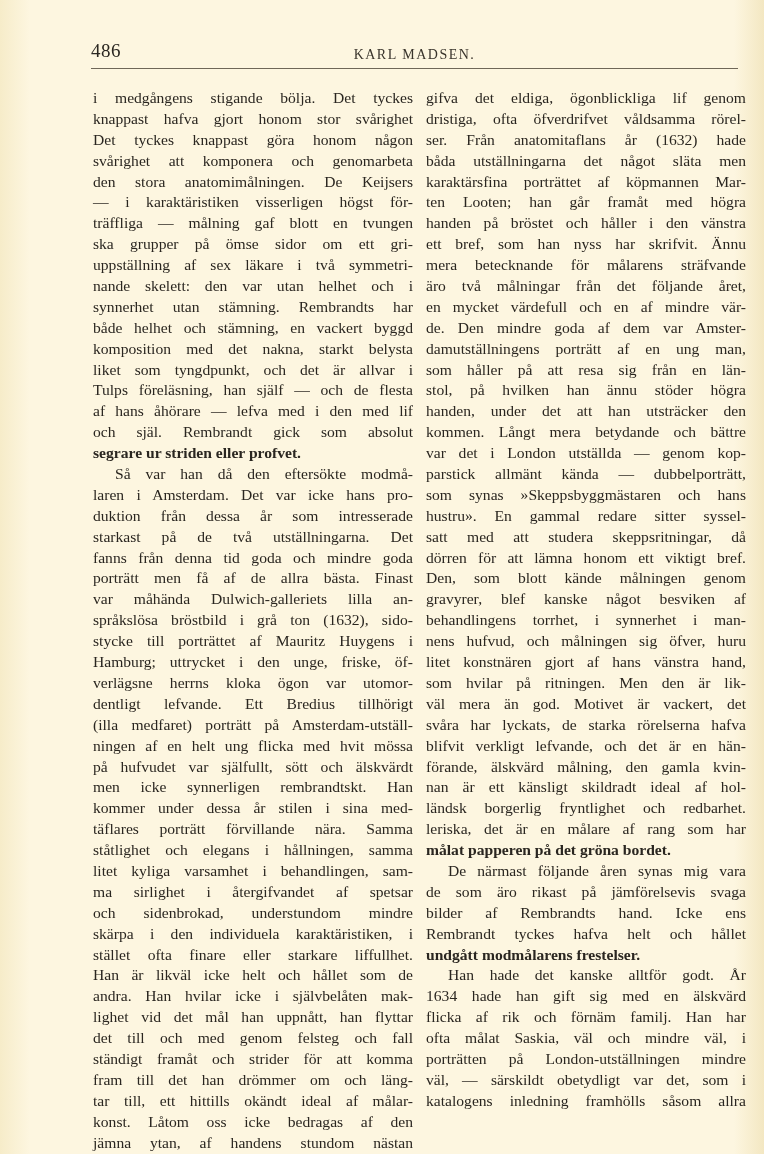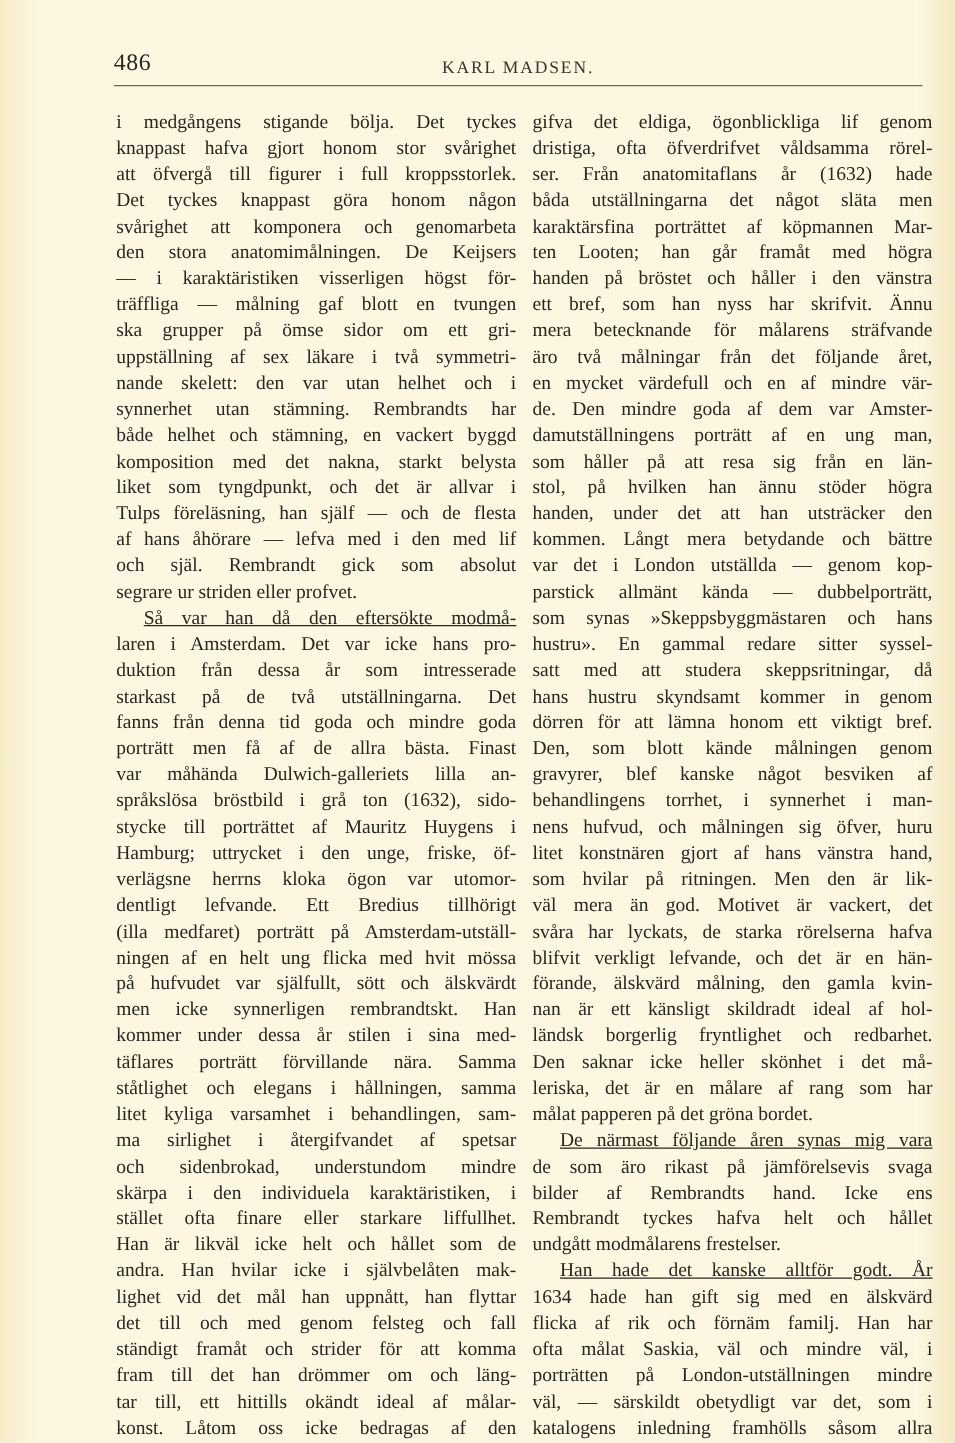--- a/index.html
+++ b/index.html
@@ -31,37 +31,36 @@
   .column {
     position: absolute; top: 88px; width: 320px;
     font-size: 15.6px; line-height: 20.9px; color: #2a2620;
   }
   .col-left { left: 93px; }
   .col-right { left: 426px; }
   .line {
     display: block; white-space: nowrap; text-align: justify; text-align-last: justify;
     height: 20.9px;
   }
-  .line.last { text-align-last: left; }
-  .line.indent { text-indent: 22px; text-decoration: underline; }
+  .line.last { text-align-last: left; font-weight: bold; }
+  .line.indent { text-indent: 22px; }
 </style>
 </head>
 <body>
 
 <div class="page">
   <div class="header">
     <span class="page-number">486</span>
     <div class="running-head">KARL MADSEN.</div>
   </div>
   <div class="rule"></div>
 
   <div class="column col-left" id="col-left">
       <span class="line">i medgångens stigande bölja. Det tyckes</span>
       <span class="line">knappast hafva gjort honom stor svårighet</span>
-      <span class="line">att öfvergå till figurer i full kroppsstorlek.</span>
       <span class="line">Det tyckes knappast göra honom någon</span>
       <span class="line">svårighet att komponera och genomarbeta</span>
       <span class="line">den stora anatomimålningen. De Keijsers</span>
       <span class="line">— i karaktäristiken visserligen högst för-</span>
       <span class="line">träffliga — målning gaf blott en tvungen</span>
       <span class="line">ska grupper på ömse sidor om ett gri-</span>
       <span class="line">uppställning af sex läkare i två symmetri-</span>
       <span class="line">nande skelett: den var utan helhet och i</span>
       <span class="line">synnerhet utan stämning. Rembrandts har</span>
       <span class="line">både helhet och stämning, en vackert byggd</span>
@@ -121,35 +120,33 @@
       <span class="line">damutställningens porträtt af en ung man,</span>
       <span class="line">som håller på att resa sig från en län-</span>
       <span class="line">stol, på hvilken han ännu stöder högra</span>
       <span class="line">handen, under det att han utsträcker den</span>
       <span class="line">kommen. Långt mera betydande och bättre</span>
       <span class="line">var det i London utställda — genom kop-</span>
       <span class="line">parstick allmänt kända — dubbelporträtt,</span>
       <span class="line">som synas »Skeppsbyggmästaren och hans</span>
       <span class="line">hustru». En gammal redare sitter syssel-</span>
       <span class="line">satt med att studera skeppsritningar, då</span>
-      <span class="line">hans hustru skyndsamt kommer in genom</span>
       <span class="line">dörren för att lämna honom ett viktigt bref.</span>
       <span class="line">Den, som blott kände målningen genom</span>
       <span class="line">gravyrer, blef kanske något besviken af</span>
       <span class="line">behandlingens torrhet, i synnerhet i man-</span>
       <span class="line">nens hufvud, och målningen sig öfver, huru</span>
       <span class="line">litet konstnären gjort af hans vänstra hand,</span>
       <span class="line">som hvilar på ritningen. Men den är lik-</span>
       <span class="line">väl mera än god. Motivet är vackert, det</span>
       <span class="line">svåra har lyckats, de starka rörelserna hafva</span>
       <span class="line">blifvit verkligt lefvande, och det är en hän-</span>
       <span class="line">förande, älskvärd målning, den gamla kvin-</span>
       <span class="line">nan är ett känsligt skildradt ideal af hol-</span>
       <span class="line">ländsk borgerlig fryntlighet och redbarhet.</span>
-      <span class="line">Den saknar icke heller skönhet i det må-</span>
       <span class="line">leriska, det är en målare af rang som har</span>
       <span class="line last">målat papperen på det gröna bordet.</span>
       <span class="line indent">De närmast följande åren synas mig vara</span>
       <span class="line">de som äro rikast på jämförelsevis svaga</span>
       <span class="line">bilder af Rembrandts hand. Icke ens</span>
       <span class="line">Rembrandt tyckes hafva helt och hållet</span>
       <span class="line last">undgått modmålarens frestelser.</span>
       <span class="line indent">Han hade det kanske alltför godt. År</span>
       <span class="line">1634 hade han gift sig med en älskvärd</span>
       <span class="line">flicka af rik och förnäm familj. Han har</span>

